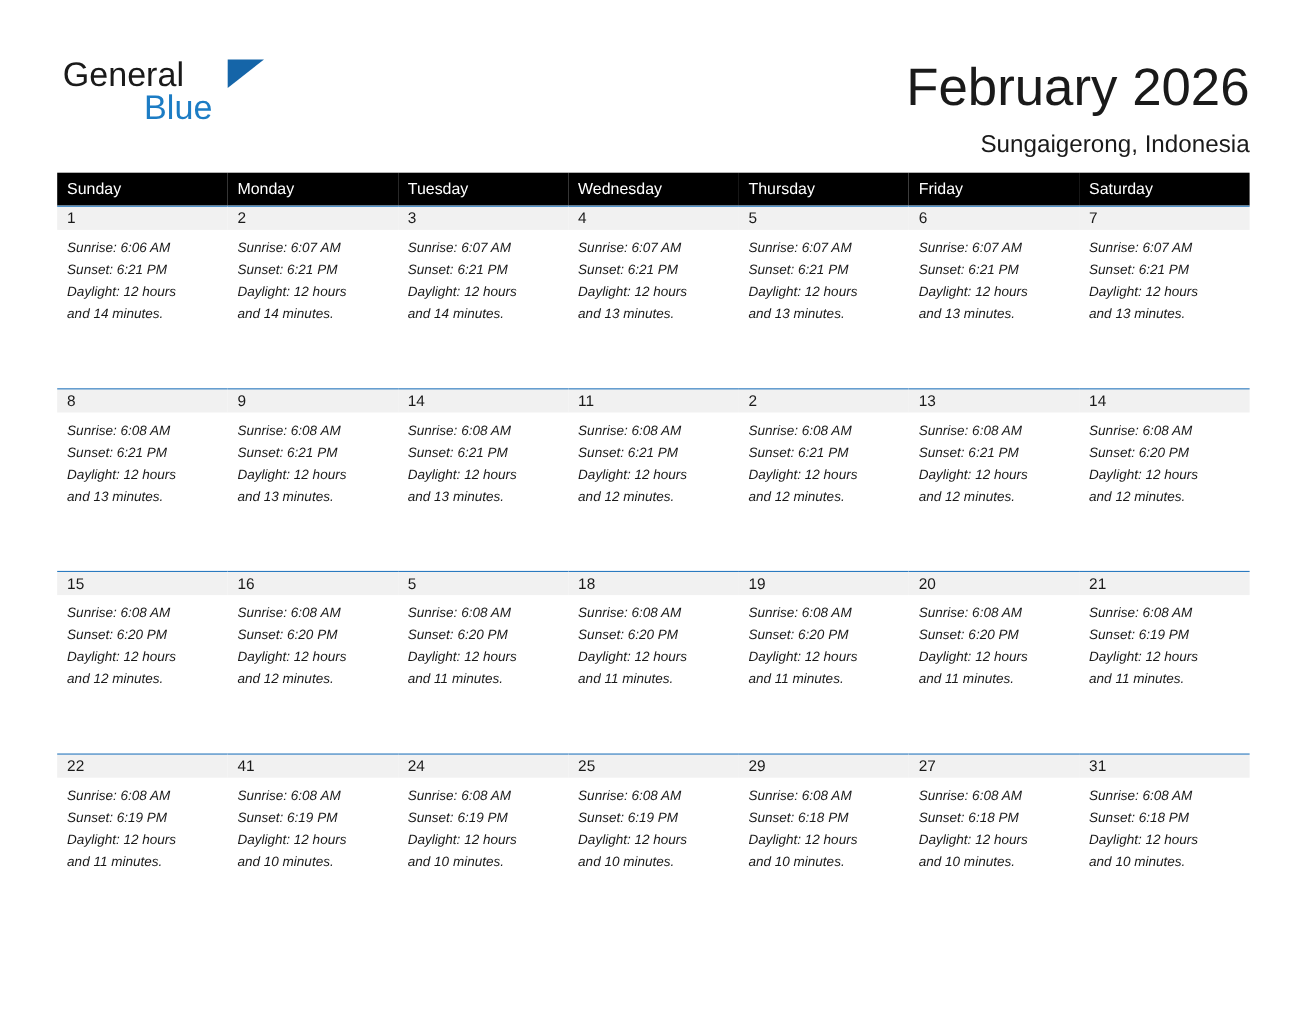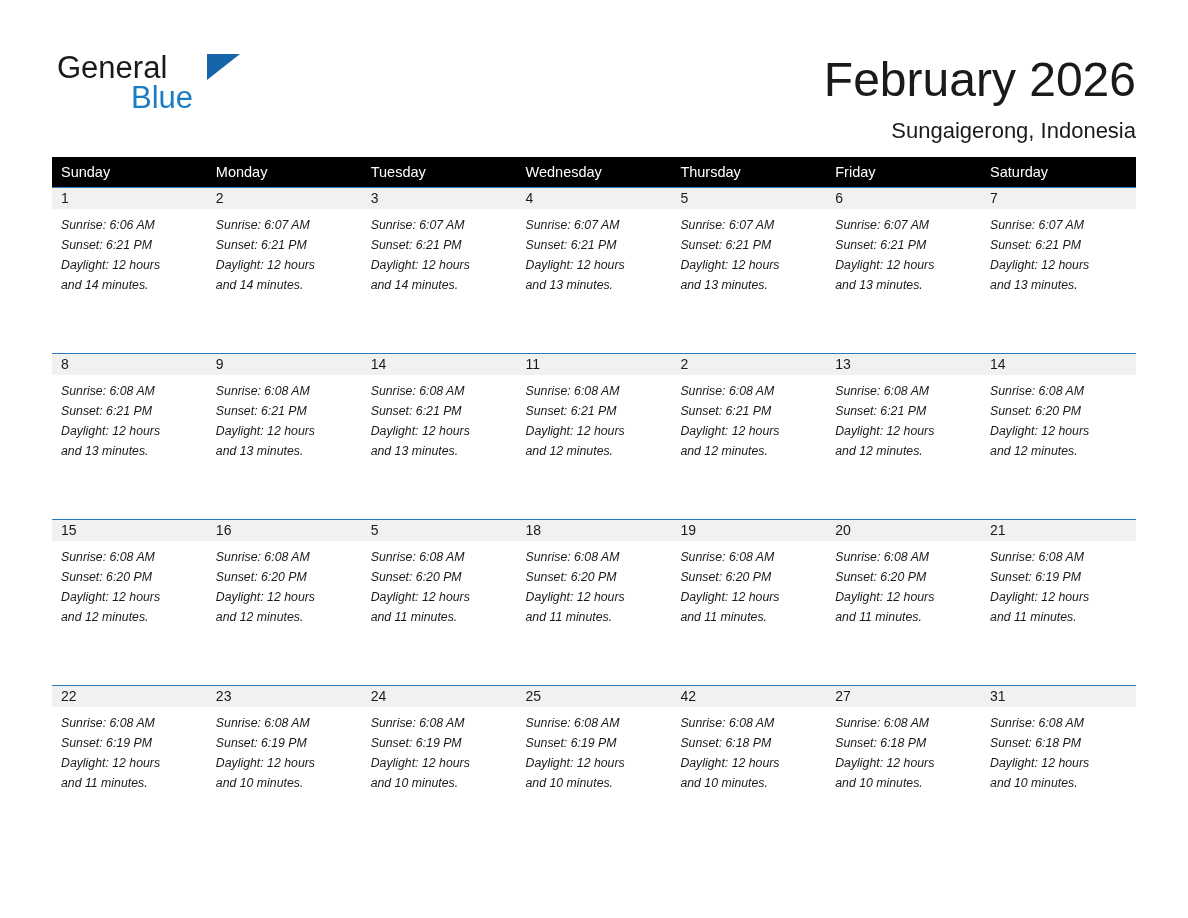--- a/index.html
+++ b/index.html
@@ -392,21 +392,21 @@
               <div class="dayinfo">
                 <div>Sunrise: 6:08 AM</div>
                 <div>Sunset: 6:19 PM</div>
                 <div>Daylight: 12 hours</div>
                 <div>and 11 minutes.</div>
               </div>
             </div>
           </td>
         <td>
             <div class="daybox">
-              <div class="daynum-band">23</div>
+              <div class="daynum-band">41</div>
               <div class="dayinfo">
                 <div>Sunrise: 6:08 AM</div>
                 <div>Sunset: 6:19 PM</div>
                 <div>Daylight: 12 hours</div>
                 <div>and 10 minutes.</div>
               </div>
             </div>
           </td>
         <td>
             <div class="daybox">
@@ -425,21 +425,21 @@
               <div class="dayinfo">
                 <div>Sunrise: 6:08 AM</div>
                 <div>Sunset: 6:19 PM</div>
                 <div>Daylight: 12 hours</div>
                 <div>and 10 minutes.</div>
               </div>
             </div>
           </td>
         <td>
             <div class="daybox">
-              <div class="daynum-band">42</div>
+              <div class="daynum-band">29</div>
               <div class="dayinfo">
                 <div>Sunrise: 6:08 AM</div>
                 <div>Sunset: 6:18 PM</div>
                 <div>Daylight: 12 hours</div>
                 <div>and 10 minutes.</div>
               </div>
             </div>
           </td>
         <td>
             <div class="daybox">

